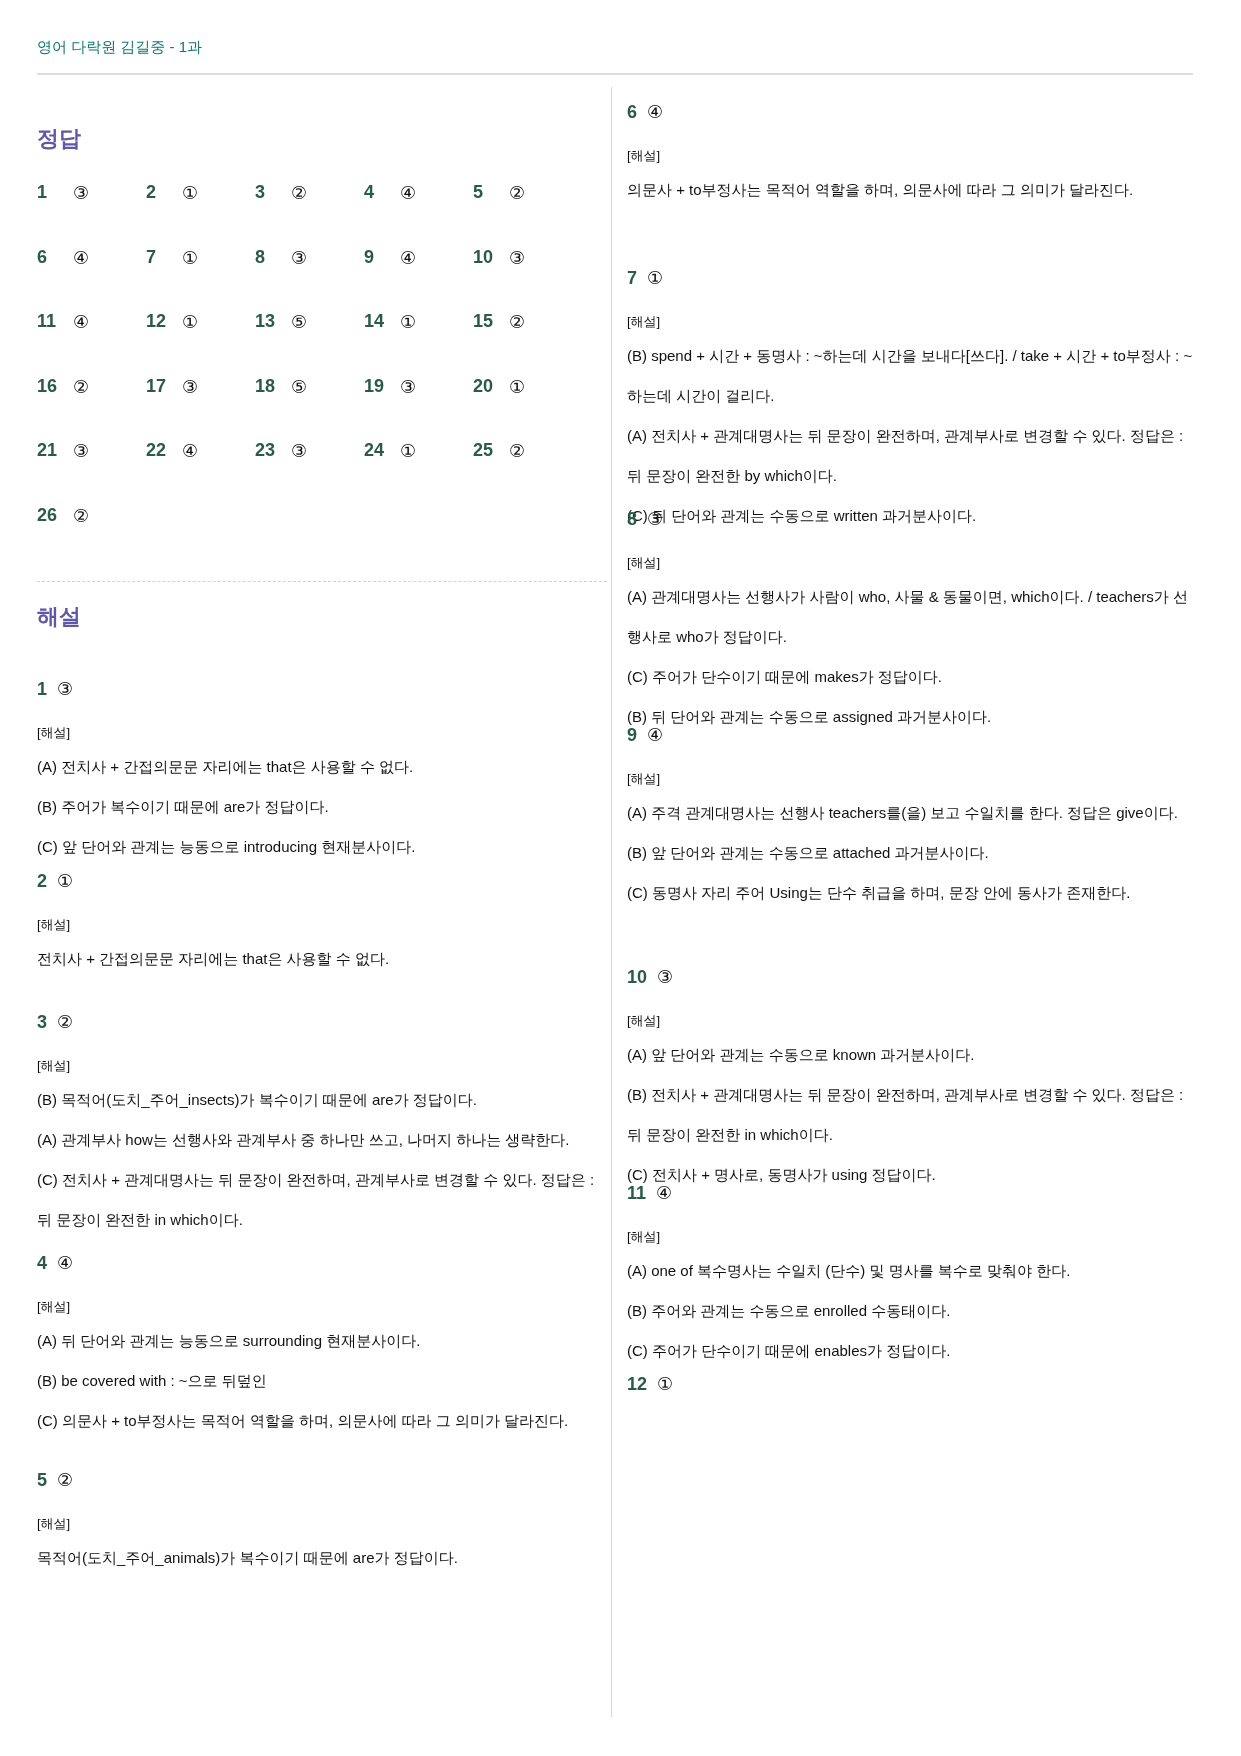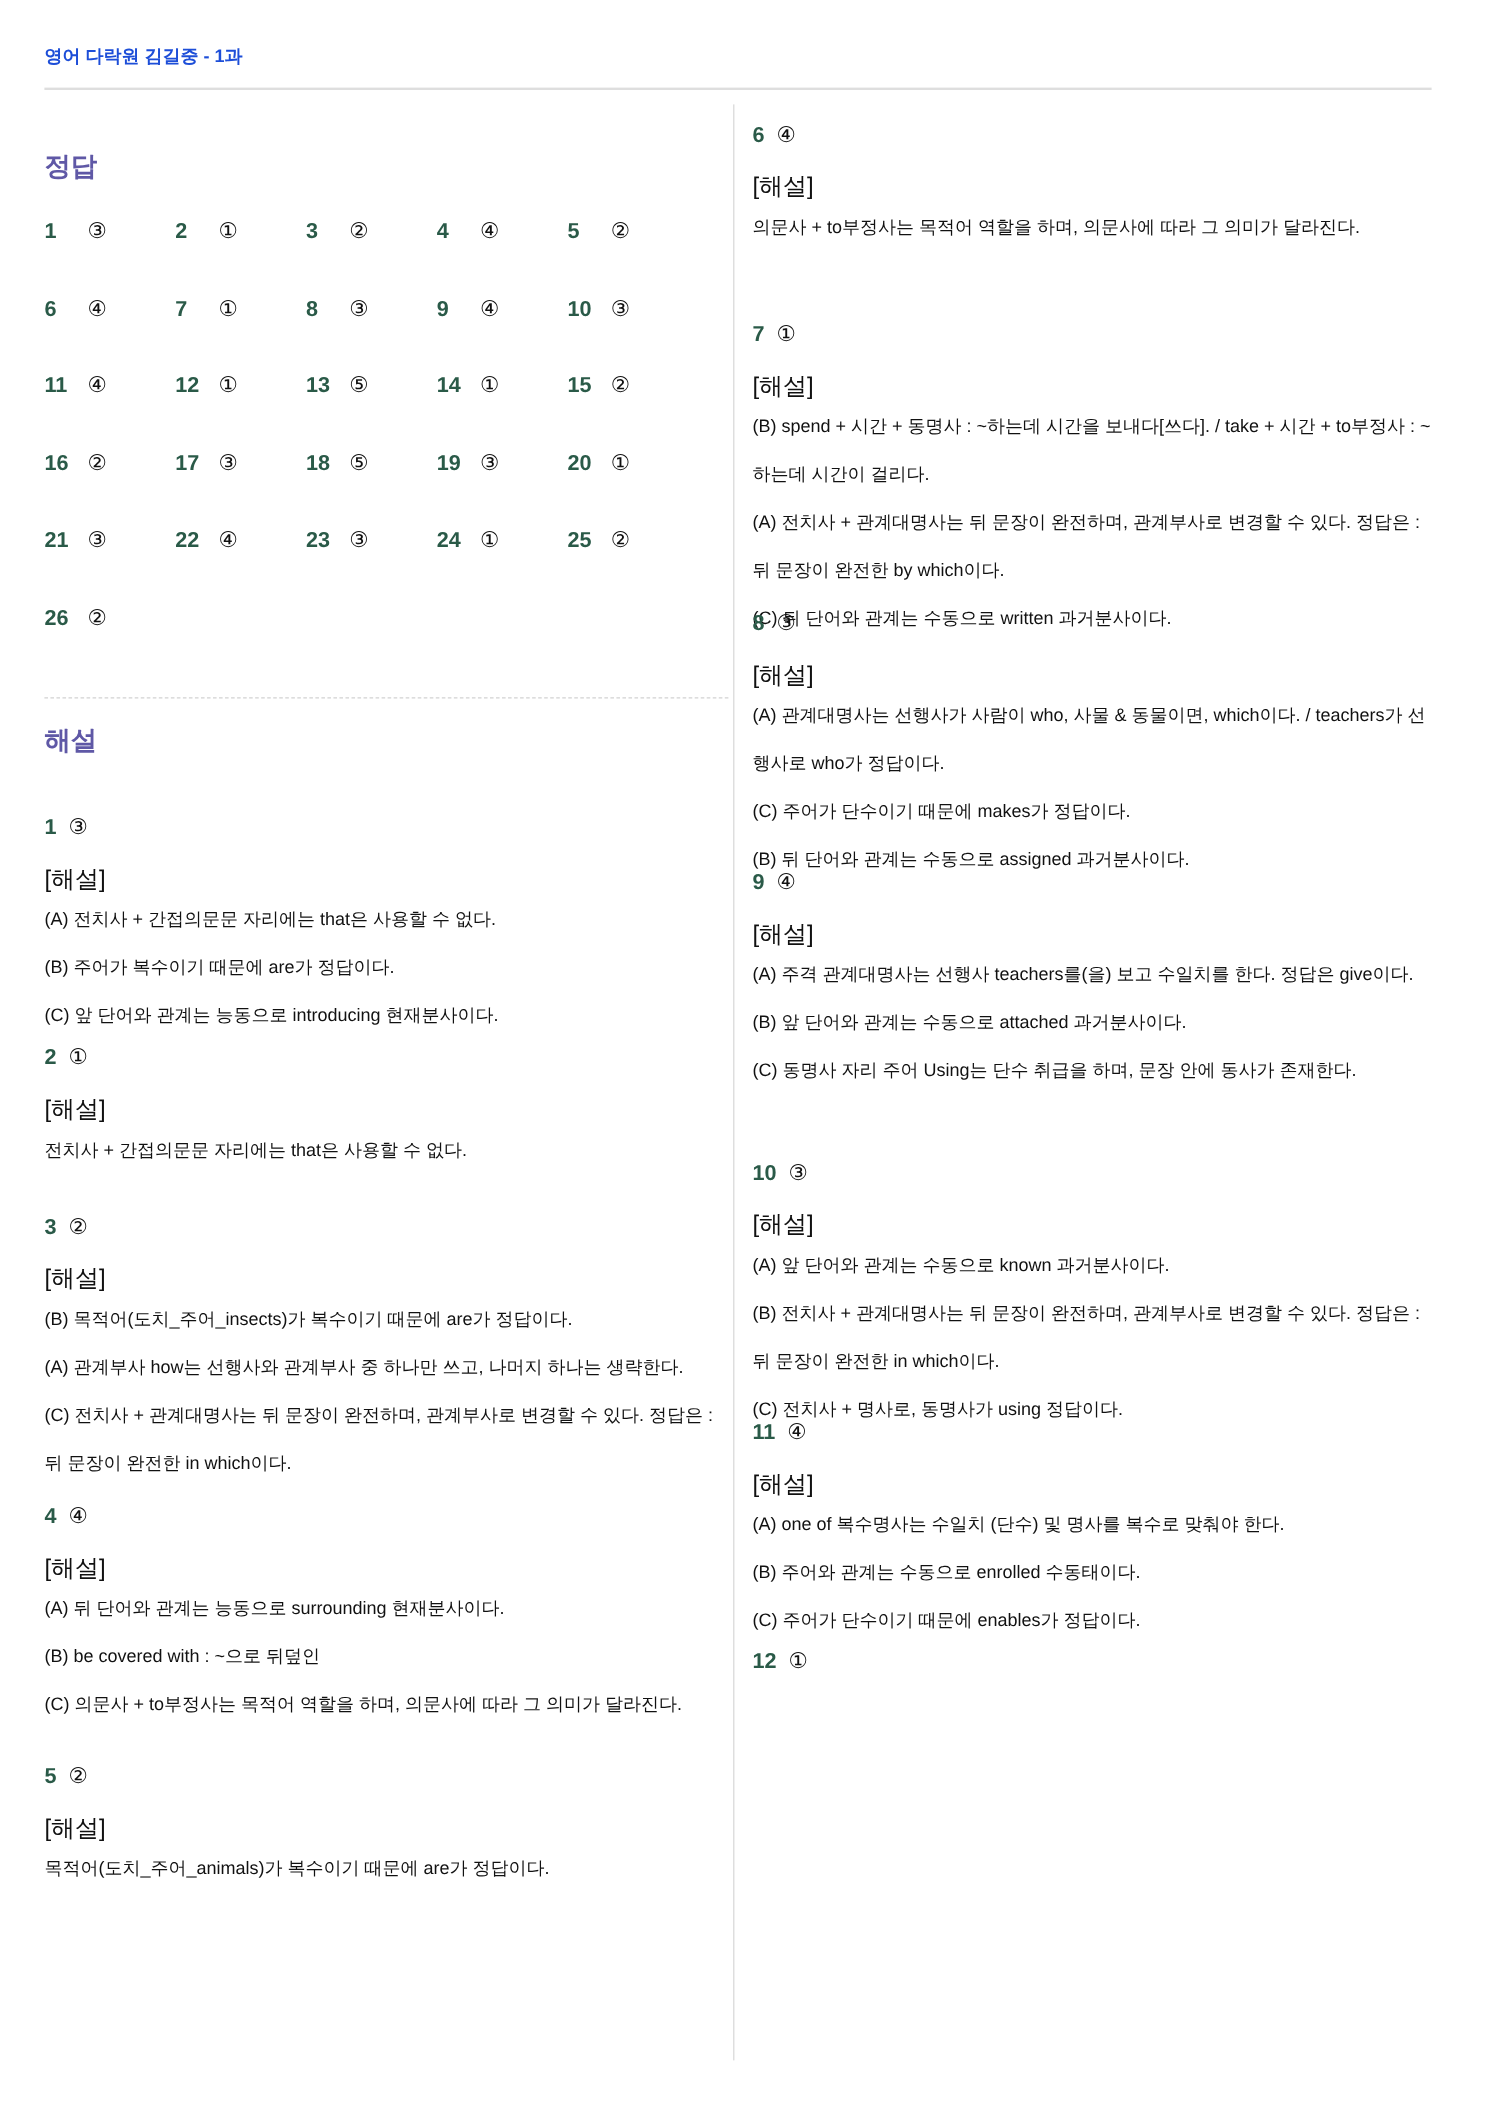--- a/index.html
+++ b/index.html
@@ -2,21 +2,21 @@
 <html><head>
 <meta charset="utf-8">
 <style>
   html, body { margin: 0; padding: 0; background: #ffffff; }
   body {
     width: 1241px; height: 1756px; position: relative; overflow: hidden;
     font-family: "Liberation Sans", "DejaVu Sans", sans-serif; color: #111;
   }
   .header {
     position: absolute; left: 37px; top: 38px; width: 1156px;
-    font-size: 15px; font-weight: bold; color: #1d4ed8;
+    font-size: 15px; font-weight: normal; color: #0f766e;
   }
   .header-rule {
     position: absolute; left: 37px; top: 73px; width: 1156px; height: 2px; background: #dedede;
   }
   .col-divider {
     position: absolute; left: 611px; top: 87px; width: 1px; height: 1630px; background: #d6d6d6;
   }
   .col { position: absolute; }
   .col-left { left: 37px; top: 100px; width: 570px; margin-top: 24px; }
   .col-right { left: 627px; top: 100px; width: 570px; }
@@ -31,21 +31,21 @@
   .answer-cell { height: 64.5px; display: flex; align-items: flex-start; font-size: 18px; }
   .answer-num { width: 36px; font-weight: bold; color: #2a5a48; }
   .answer-mark { color: #111; }
   .dashed-rule {
     border-top: 1px dashed #d2d2d2; width: 570px; margin-top: 12px;
   }
   .exp-title-wrap { margin-top: 20px; }
   .exp-item { margin-bottom: 0; }
   .exp-head { font-size: 18px; display: flex; gap: 10px; align-items: center; height: 24px; }
   .exp-num { font-weight: bold; color: #2a5a48; }
-  .exp-label { font-size: 20px; margin-top: 18px; line-height: 28px; }
+  .exp-label { font-size: 13px; margin-top: 18px; line-height: 28px; }
   .exp-line { font-size: 15px; line-height: 40px; }
 </style>
 </head>
 <body>
 
 <div class="header">영어 다락원 김길중 - 1과</div>
 <div class="header-rule"></div>
 <div class="col-divider"></div>
 
 <div class="col col-left">

